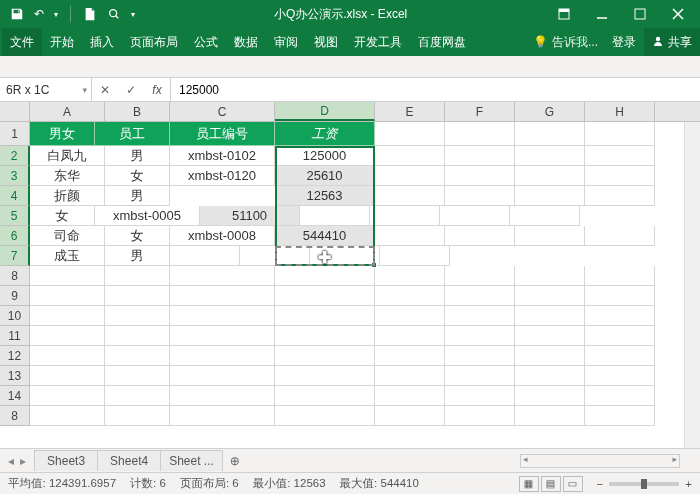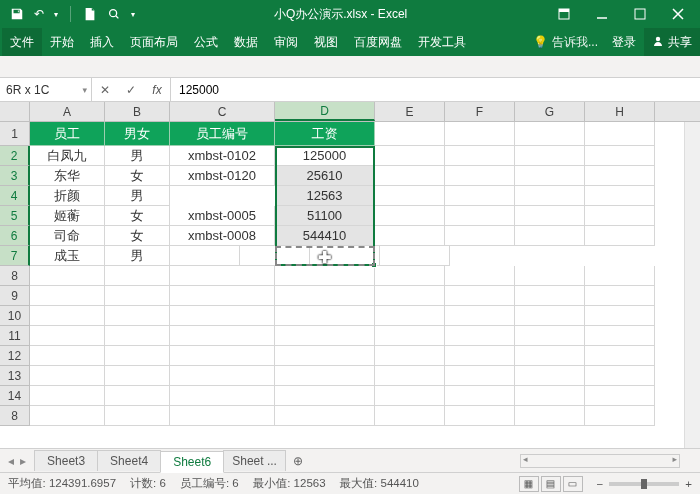--- a/index.html
+++ b/index.html
@@ -109,22 +109,22 @@
 
 <div class="ribbon-tabs">
   <div class="tab file">文件</div>
   <div class="tab">开始</div>
   <div class="tab">插入</div>
   <div class="tab">页面布局</div>
   <div class="tab">公式</div>
   <div class="tab">数据</div>
   <div class="tab">审阅</div>
   <div class="tab">视图</div>
+  <div class="tab">开发工具</div>
   <div class="tab">百度网盘</div>
-  <div class="tab">开发工具</div>
   <div class="spacer"></div>
   <div class="tellme">
     <span>💡</span>
     <span>告诉我...</span>
   </div>
   <div class="tab">登录</div>
   <div class="share">
     <span><svg width="12" height="12" viewBox="0 0 12 12">
           <circle cx="6" cy="4" r="2.2" fill="#fff"></circle>
           <path fill="#fff" d="M2 11c0-2.2 1.8-4 4-4s4 1.8 4 4z"></path>
@@ -156,24 +156,24 @@
     <div class="colh" style="width:105px">C</div>
     <div class="colh sel" style="width:100px">D</div>
     <div class="colh" style="width:70px">E</div>
     <div class="colh" style="width:70px">F</div>
     <div class="colh" style="width:70px">G</div>
     <div class="colh" style="width:70px">H</div>
   </div>
   <div class="rows" id="rows">
       <div class="row h1">
         <div class="rowh">1</div>
+        <div class="cell hdr" style="width: 65px;">男女</div>
         <div class="cell hdr" style="width: 75px;">员工</div>
-        <div class="cell hdr" style="width: 65px;">男女</div>
         <div class="cell hdr" style="width: 105px;">员工编号</div>
-        <div class="cell hdr" style="width: 100px;">工资</div>
+        <div class="cell hdr" style="width: 100px; font-style: italic;">工资</div>
         <div class="cell " style="width: 70px;"></div>
         <div class="cell " style="width: 70px;"></div>
         <div class="cell " style="width: 70px;"></div>
         <div class="cell " style="width: 70px;"></div>
       </div>
       <div class="row">
         <div class="rowh sel">2</div>
         <div class="cell data" style="width: 75px;">白凤九</div>
         <div class="cell data" style="width: 65px;">男</div>
         <div class="cell data" style="width: 105px;">xmbst-0102</div>
@@ -200,21 +200,20 @@
         <div class="cell data" style="width: 65px;">男</div>
         <div class="cell data" style="width: 105px; margin-top: 20px;">xmbst-0003</div>
         <div class="cell num sel" style="width: 100px;">12563</div>
         <div class="cell " style="width: 70px;"></div>
         <div class="cell " style="width: 70px;"></div>
         <div class="cell " style="width: 70px;"></div>
         <div class="cell " style="width: 70px;"></div>
       </div>
       <div class="row">
         <div class="rowh sel">5</div>
-        <div class="cell data" style="width: 75px;">姬蘅</div>
         <div class="cell data" style="width: 65px;">女</div>
         <div class="cell data" style="width: 105px;">xmbst-0005</div>
         <div class="cell num sel" style="width: 100px;">51100</div>
         <div class="cell " style="width: 70px;"></div>
         <div class="cell " style="width: 70px;"></div>
         <div class="cell " style="width: 70px;"></div>
         <div class="cell " style="width: 70px;"></div>
       </div>
       <div class="row">
         <div class="rowh sel">6</div>
@@ -335,34 +334,33 @@
   <div class="scroll-v"></div>
 </div>
 
 <div class="sheet-tabs">
   <div class="sheet-nav">
       <span>◂</span>
       <span>▸</span>
     </div>
   <div class="sheet-tab">Sheet3</div>
   <div class="sheet-tab">Sheet4</div>
-  <div class="sheet-tab active">Sheet6</div>
   <div class="sheet-tab more">Sheet ...</div>
   <div class="sheet-add">⊕</div>
   <div style="flex:1"></div>
   <div style="width:160px;height:14px;border:1px solid #ccc;margin-right:20px;position:relative;">
     <span style="position:absolute;left:2px;top:-1px;font-size:9px;color:#888">◂</span>
     <span style="position:absolute;right:2px;top:-1px;font-size:9px;color:#888">▸</span>
   </div>
 </div>
 
 <div class="statusbar">
   <span><span>平均值:</span> <span>124391.6957</span></span>
   <span><span>计数:</span> <span>6</span></span>
-  <span><span>员工编号:</span> <span>6</span></span>
+  <span><span>页面布局:</span> <span>6</span></span>
   <span><span>最小值:</span> <span>12563</span></span>
   <span><span>最大值:</span> <span>544410</span></span>
   <div class="spacer"></div>
   <div class="views">
     <div class="vb">▦</div>
     <div class="vb">▤</div>
     <div class="vb">▭</div>
   </div>
   <div class="zoom">
     <span>−</span>

